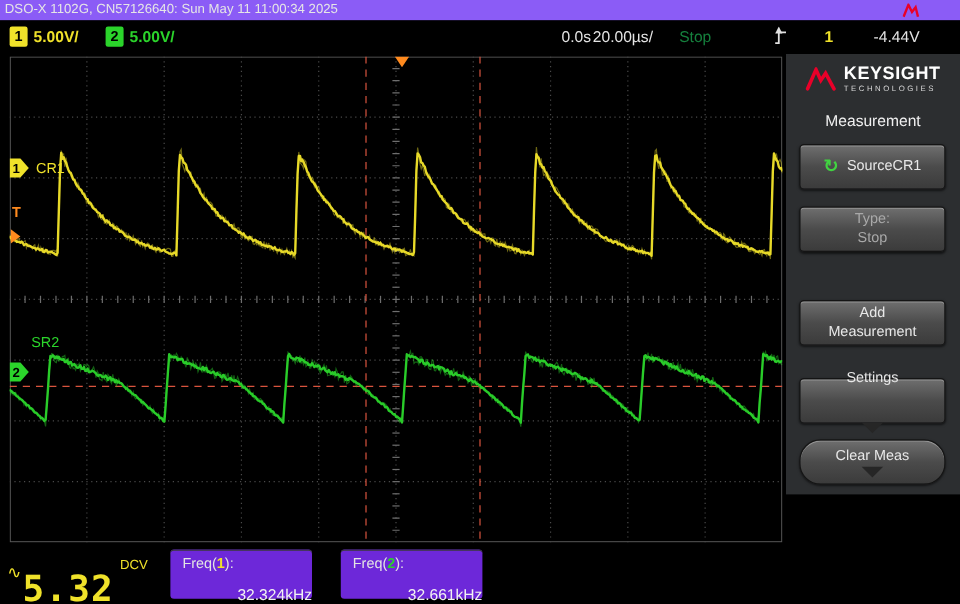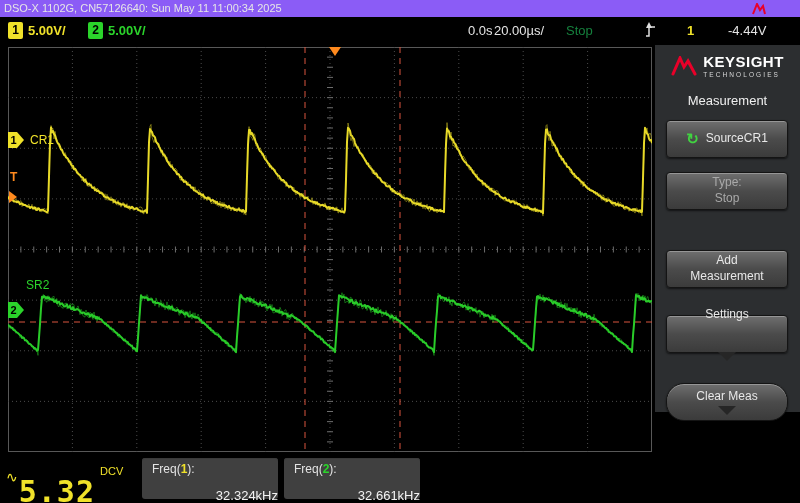--- a/index.html
+++ b/index.html
@@ -37,35 +37,35 @@
   .menu-btn{position:absolute;left:11px;width:122px;height:38px;border-radius:4px;
       background:linear-gradient(180deg,#6f6f6f 0%,#4b4b4b 50%,#3b3b3b 100%);
       border:1px solid #141414;
       box-shadow:inset 0 1px 0 rgba(255,255,255,.28),0 1px 2px rgba(0,0,0,.6);
       display:flex;flex-direction:column;align-items:center;justify-content:center;
       color:#e8e8e8;font-size:12px;line-height:1.3;cursor:default;box-sizing:border-box;}
   .btn-source{top:75px;}
   .btn-type{top:127px;color:#a9a9a9;}
   .btn-add{top:205px;}
   .btn-settings{top:270px;gap:28px;}
-  .btn-clear{top:338px;border-radius:18px;}
+  .btn-clear{top:321px;border-radius:18px;}
   .src-row{display:flex;align-items:center;gap:7px;}
   .refresh-icon{color:#41d341;font-size:15px;font-weight:bold;}
   .btn-col{display:flex;flex-direction:row;align-items:center;}
   .btn-l1{font-size:12px;}
   .btn-l2{font-size:12px;}
   .arrow-down{width:0;height:0;border-left:9px solid transparent;border-right:9px solid transparent;
       border-top:9px solid #262626;margin-top:2px;}
   
   .bottom-bar{position:absolute;left:0;top:455px;width:655px;height:48px;background:#000;}
   .dvm{position:absolute;left:6px;top:3px;display:flex;color:#f0e22a;}
   .dvm-ic{font-size:14px;margin-top:11px;margin-right:1px;}
   .dvm-val{font-size:30px;font-weight:bold;font-family:"DejaVu Sans Mono",monospace;letter-spacing:1px;margin-top:16px;}
   .dvm-units{display:flex;flex-direction:row;font-size:11px;margin-left:5px;margin-top:5px;line-height:1.5;}
-  .meas-box{position:absolute;top:3px;width:136px;height:41px;background:#404040;border-radius:3px;
+  .meas-box{position:absolute;top:3px;width:118px;height:41px;background:#6d28d9;border-radius:3px;
       box-shadow:inset 0 1px 0 #3a3a3a;color:#e4e4e4;font-size:12px;padding-top:4px;box-sizing:border-box;}
   .m1{left:142px;}
   .m2{left:284px;}
   .meas-label{padding-left:10px;}
   .meas-value{text-align:right;font-size:13px;margin-top:12px;color:#f2f2f2;}
   .c1{color:#f0e22a;font-weight:bold;}
   .c2{color:#2bd42b;font-weight:bold;}
 </style>
 </head>
 <body>

